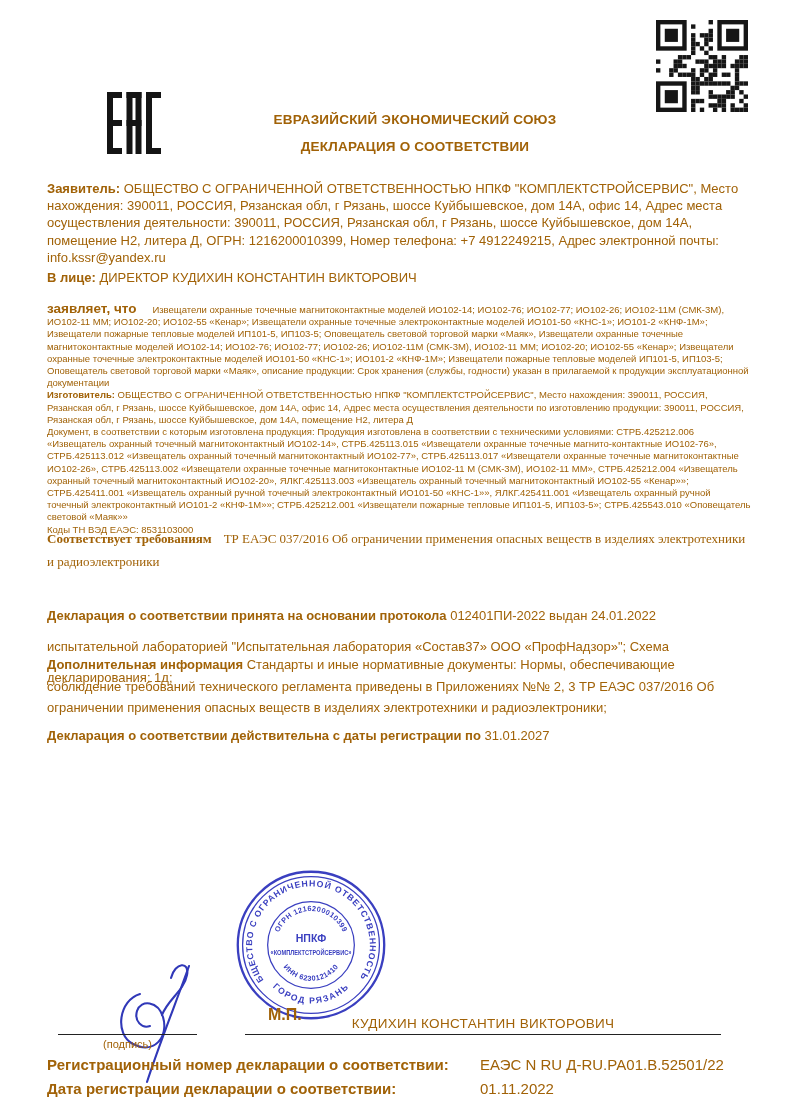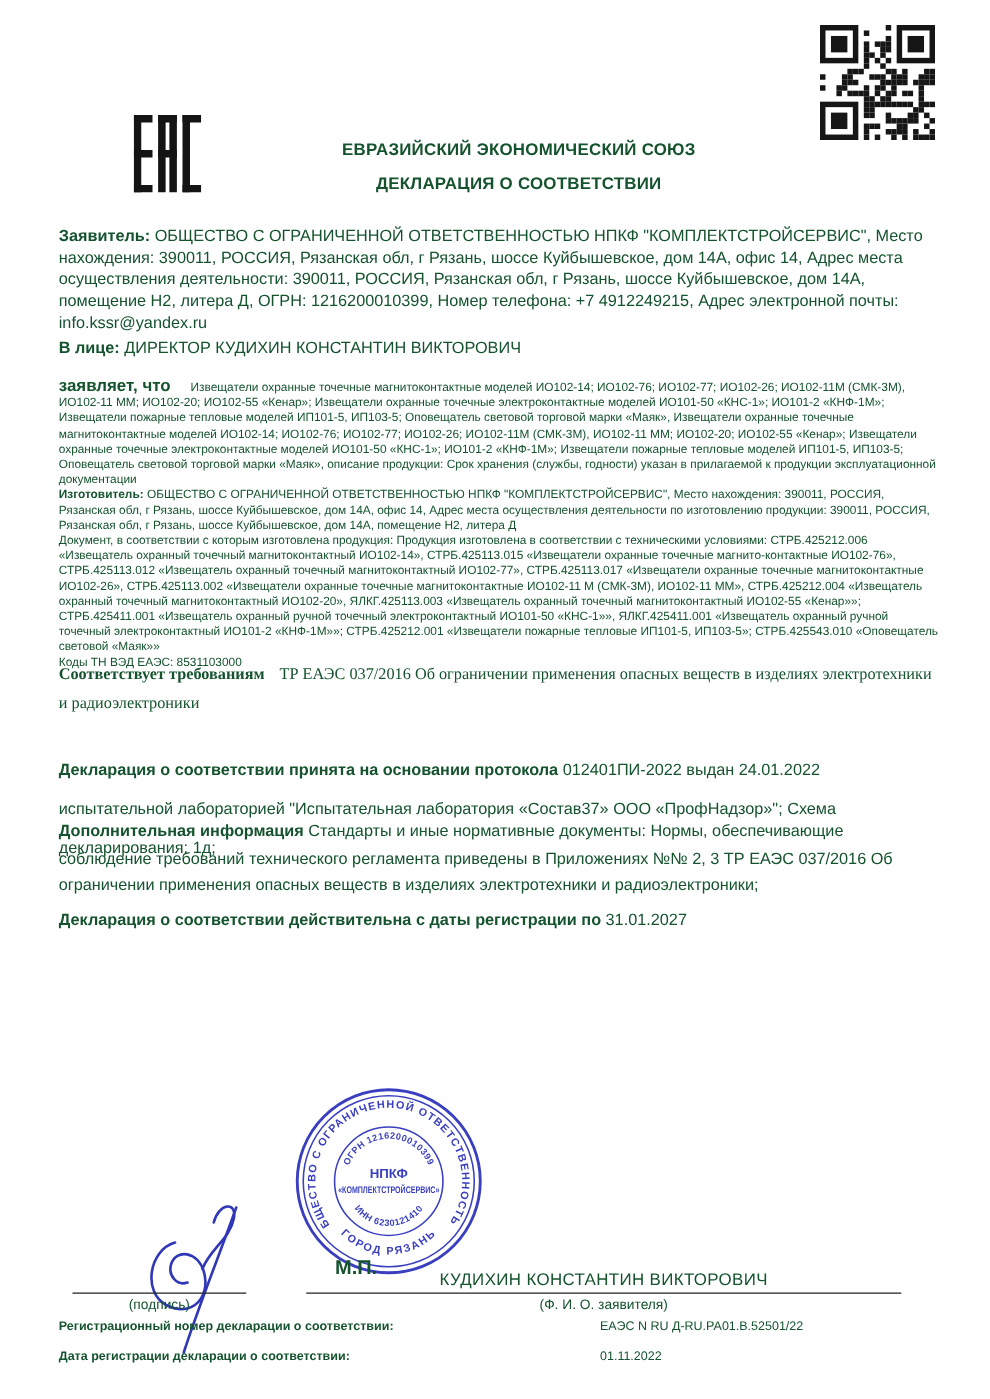--- a/index.html
+++ b/index.html
@@ -1,18 +1,18 @@
 <!DOCTYPE html>
 <html><head>
 <meta charset="utf-8">
 <style>
   html,body{margin:0;padding:0;background:#ffffff;}
   .page{
     position:relative;width:792px;height:1119px;background:#ffffff;
-    font-family:"Liberation Sans",sans-serif;color:#14532d;overflow:hidden;
+    font-family:"Liberation Sans",sans-serif;color:#a16207;overflow:hidden;
   }
   .abs{position:absolute;}
   
   .hdr{left:85px;top:112px;width:660px;text-align:center;}
   .hdr .union{font-size:13.5px;font-weight:bold;letter-spacing:.2px;}
   .hdr .decl{font-size:13.5px;font-weight:bold;letter-spacing:.2px;margin-top:12px;}
   
   .para{font-size:13px;line-height:17.2px;}
   .main1{left:47px;top:180px;width:702px;}
   .main1 p{margin:0;}
@@ -31,21 +31,21 @@
   
   .mp{left:268px;top:1006px;font-size:16px;font-weight:bold;}
   .sigline{border-top:1.6px solid #222;height:0;}
   .line1{left:58px;top:1034px;width:139px;}
   .line2{left:245px;top:1034px;width:476px;}
   .cap{font-size:11px;text-align:center;}
   .cap1{left:58px;top:1038px;width:139px;}
   .cap2{left:245px;top:1038px;width:476px;}
   .fio{left:245px;top:1016px;width:476px;text-align:center;font-size:13.5px;letter-spacing:.3px;}
   
-  .regrow{left:47px;width:702px;font-size:10px;}
+  .regrow{left:47px;width:702px;font-size:15px;}
   .row1{top:1056px;}
   .row2{top:1080px;}
   .regrow .lbl{font-weight:bold;}
   .regrow .val{position:absolute;left:433px;top:0;font-weight:normal;white-space:nowrap;}
   
   .stamp{left:232px;top:866px;}
   .stamp text{fill:#3a3fc0;font-family:"Liberation Sans",sans-serif;}
   .signature{left:105px;top:958px;}
   .qr{left:656px;top:20px;}
   .eac{left:107px;top:92px;}
@@ -276,21 +276,20 @@
     </g>
   </svg>
 
   <div class="abs mp">М.П.</div>
 
   <div class="abs sigline line1"></div>
   <div class="abs cap cap1">(подпись)</div>
 
   <div class="abs fio">КУДИХИН КОНСТАНТИН ВИКТОРОВИЧ</div>
   <div class="abs sigline line2"></div>
-  <div class="abs cap cap2">(Ф. И. О. заявителя)</div>
 
   <div class="abs regrow row1">
     <span class="lbl">Регистрационный номер декларации о соответствии:</span>
     <span class="val">ЕАЭС N RU Д-RU.РА01.В.52501/22</span>
   </div>
   <div class="abs regrow row2">
     <span class="lbl">Дата регистрации декларации о соответствии:</span>
     <span class="val">01.11.2022</span>
   </div>
 

